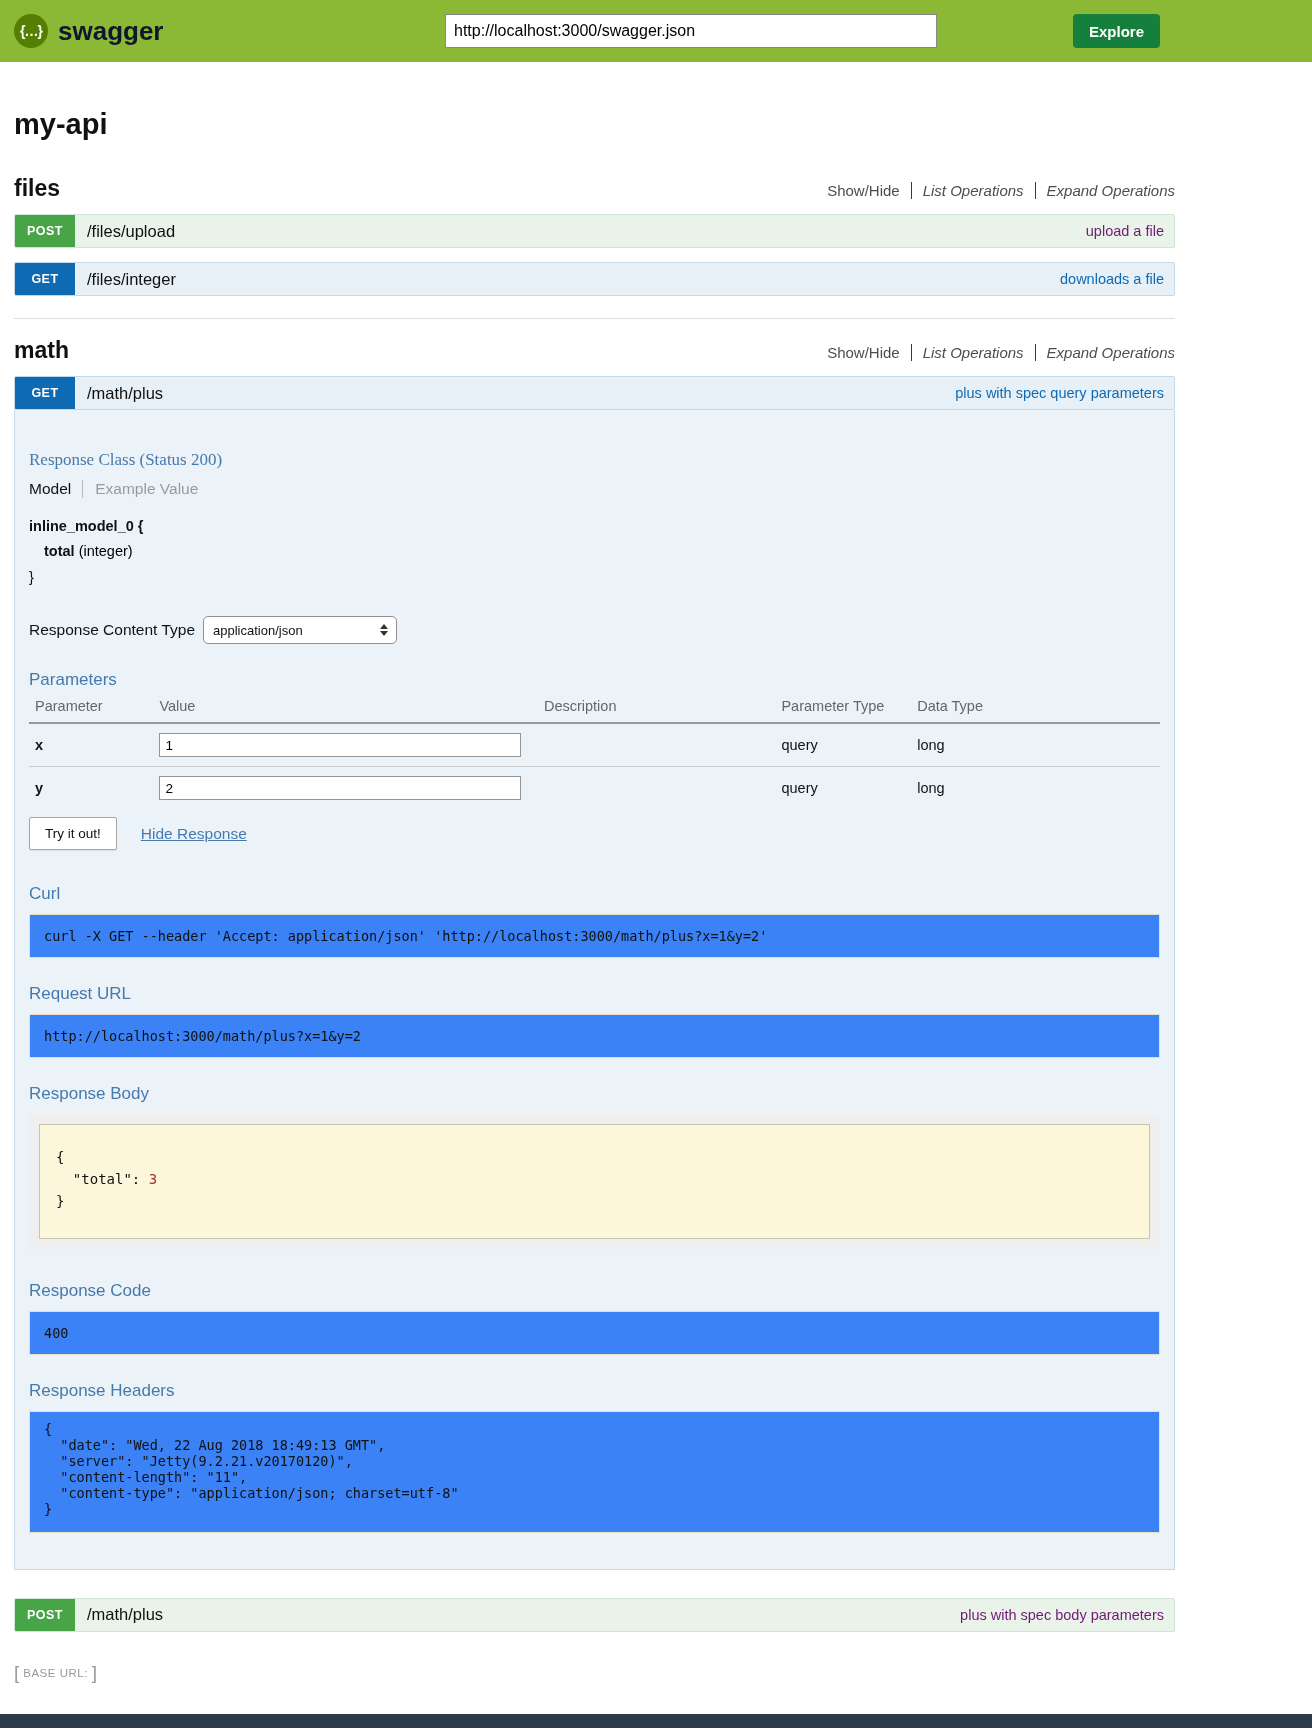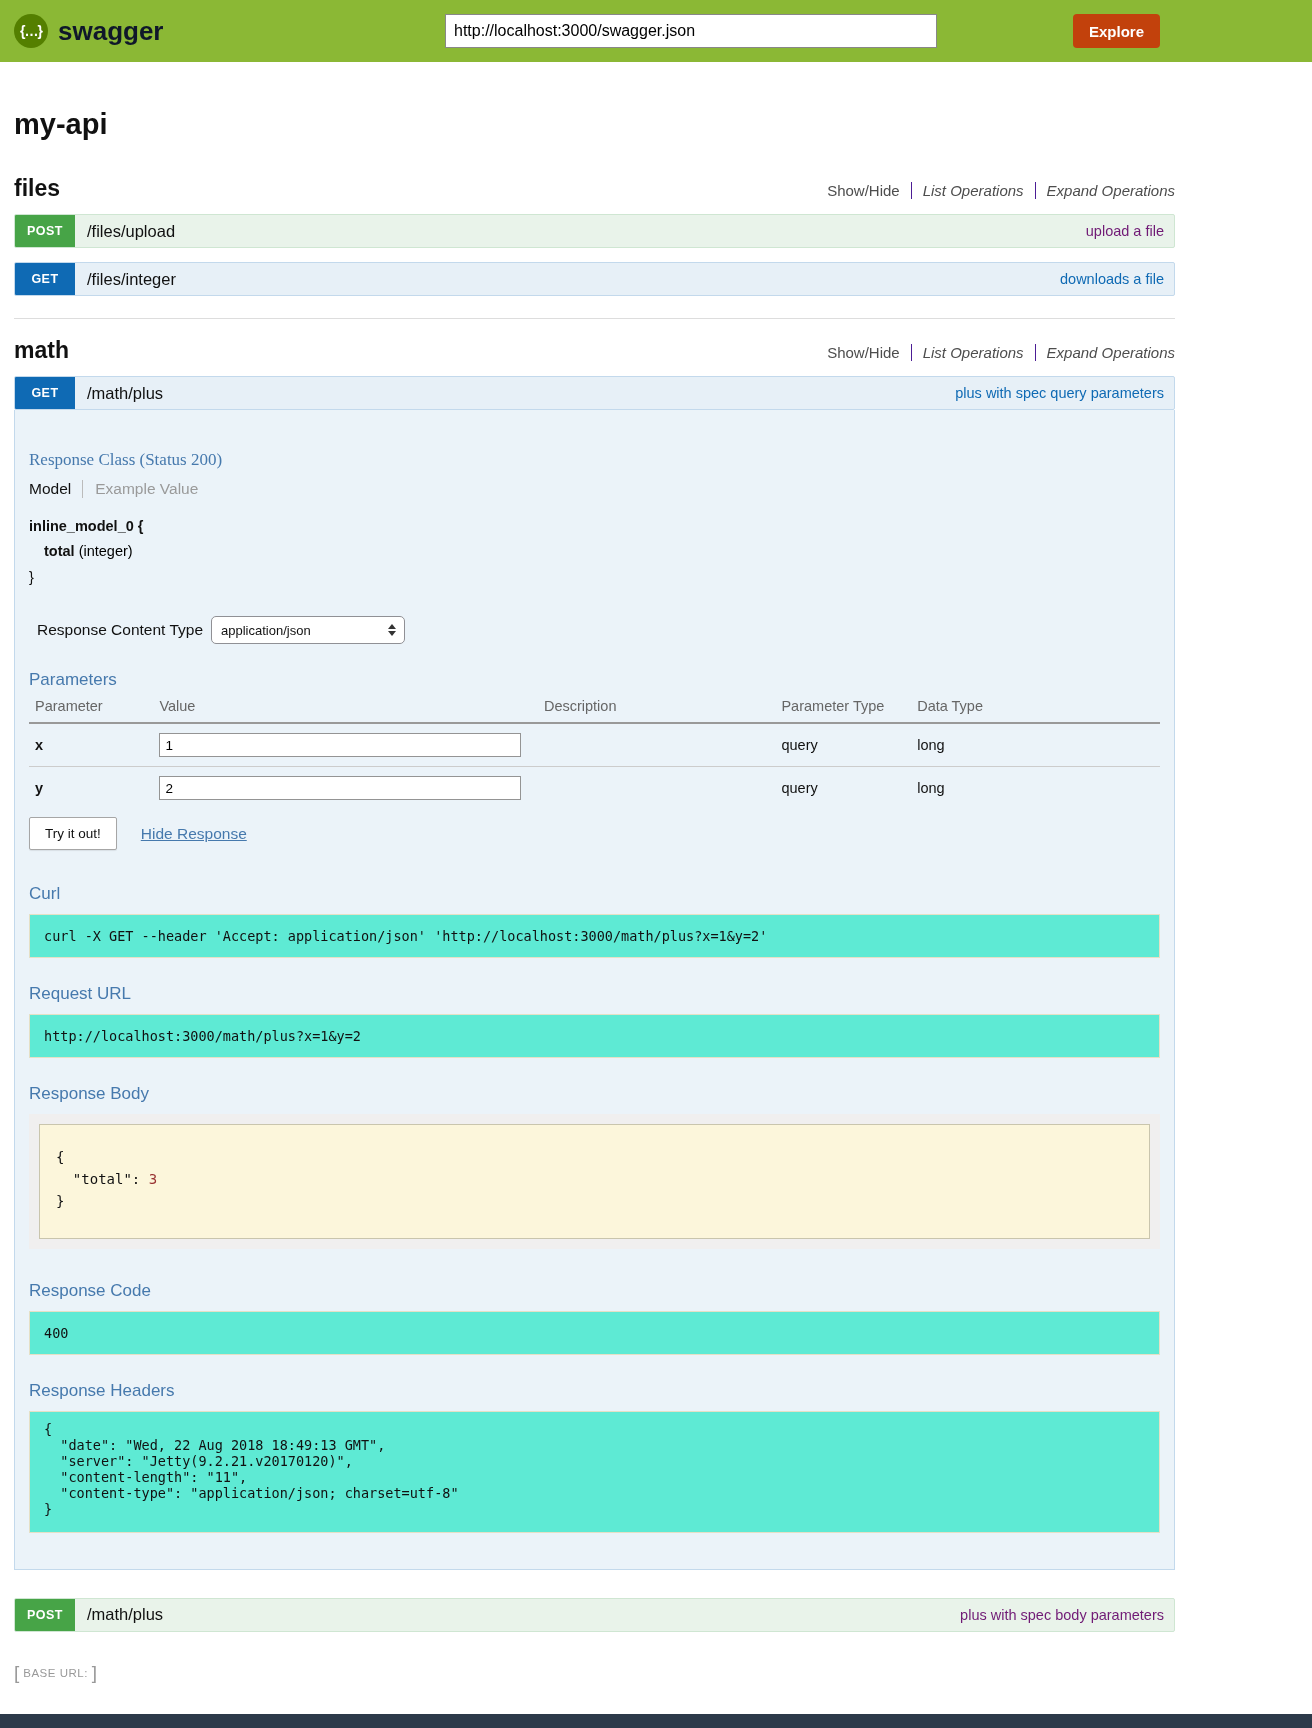--- a/index.html
+++ b/index.html
@@ -5,21 +5,21 @@
   * { margin:0; padding:0; box-sizing:border-box; }
   html,body { background:#fff; font-family:"Liberation Sans", sans-serif; color:#222; }
   body { position:relative; min-height:1728px; width:1312px; }
 
   
   .topbar { position:relative; height:62px; background:#8bb835; }
   .brand { position:absolute; left:14px; top:0; height:62px; display:flex; align-items:center; gap:10px; text-decoration:none; }
   .logo-circle { width:34px; height:34px; border-radius:50%; background:#547f00; color:#fff; display:flex; align-items:center; justify-content:center; font-size:14px; font-weight:bold; letter-spacing:-1px; }
   .brand-name { color:#0f172a; font-weight:bold; font-size:26px; }
   .url-input { position:absolute; left:445px; top:14px; width:492px; height:34px; border:1px solid #888; padding:4px 8px; font-size:16px; font-family:"Liberation Sans", sans-serif; background:#fff; color:#000; }
-  .explore-btn { position:absolute; right:152px; top:14px; height:34px; padding:0 16px; background:#c2410c; border:none; border-radius:4px; color:#fff; font-weight:bold; font-size:15px; cursor:pointer; }
+  .explore-btn { position:absolute; right:152px; top:14px; height:34px; padding:0 16px; background:#15803d; border:none; border-radius:4px; color:#fff; font-weight:bold; font-size:15px; cursor:pointer; }
 
   
   .wrap { margin-left:14px; width:1161px; }
   h1.api-title { font-size:29px; font-weight:bold; color:#111; margin:46px 0 34px 0; }
 
   .section-head { display:flex; align-items:baseline; justify-content:space-between; margin-top:10px; margin-bottom:12px; }
   .section-title { font-size:23px; font-weight:bold; color:#111; }
   .section-controls { display:flex; align-items:center; font-size:15px; color:#4d4d4d; }
   .section-controls .ctl { padding:0 11px; cursor:pointer; }
   .section-controls .ctl + .ctl { border-left:1px solid #4c1d95;font-style:italic; }
@@ -48,41 +48,41 @@
   .tabs { display:flex; align-items:center; font-size:15.5px; margin-bottom:16px; }
   .tab-active { color:#111; padding-right:11px; border-right:1px solid #bbb; cursor:pointer; }
   .tab-inactive { color:#9a9a9a; padding-left:12px; cursor:pointer; }
 
   .model-sig { font-size:14.5px; color:#111; line-height:1.75; margin-bottom:26px; }
   .model-sig .sig-line1 { font-weight:bold; }
   .model-sig .prop { padding-left:15px; }
   .model-sig .prop-name { font-weight:bold; }
   .model-sig .prop-type { color:#000000; }
 
-  .rct-row { display:flex; align-items:center; margin:26px 0 24px 8px; }
+  .rct-row { display:flex; align-items:center; margin:26px 0 24px 0; }
   .rct-label { font-size:15.5px; color:#111; margin-right:8px; }
   .select { display:inline-flex; align-items:center; justify-content:space-between; width:194px; height:28px; background:#fff; border:1px solid #909095; border-radius:5px; padding:0 8px 0 9px; font-size:13px; color:#111; cursor:pointer; }
   .sel-arrows { display:flex; flex-direction:column; gap:2px; }
   .sel-arrows i { display:block; width:0; height:0; border-left:4px solid transparent; border-right:4px solid transparent; }
   .sel-arrows .up { border-bottom:5px solid #333; }
   .sel-arrows .down { border-top:5px solid #333; }
 
   table.params { width:100%; border-collapse:collapse; margin-bottom:8px; }
   table.params th { text-align:left; font-weight:normal; color:#666; font-size:14.5px; padding:6px 0 8px 6px; border-bottom:2px solid #999; }
   table.params td { padding:9px 0 9px 6px; font-size:14.5px; color:#111; vertical-align:middle; }
   table.params tr.prow { border-bottom:1px solid #ccc; }
   table.params tr.prow:last-child { border-bottom:none; }
   td.pname { font-weight:bold; }
   .pvalue-input { width:362px; height:24px; border:1px solid #949494; padding:2px 5px; font-size:13.5px; font-family:"Liberation Sans", sans-serif; }
 
   .try-row { display:flex; align-items:center; margin-top:8px; }
   .try-btn { background:#fff; border:1px solid #a6a6a6; border-radius:2px; padding:8px 15px; font-size:13.5px; color:#111; cursor:pointer; box-shadow:0 1px 1px rgba(0,0,0,.08); }
   .hide-resp { margin-left:24px; color:#4679ad; font-size:15.5px; text-decoration:underline; cursor:pointer; }
 
-  .yellow-box { background:#5eead4; border:1px solid #e5e0c6; padding:13px 14px; font-family:"DejaVu Sans Mono", monospace; font-size:13.5px; color:#111; margin-bottom:6px; }
+  .yellow-box { background:#3b82f6; border:1px solid #e5e0c6; padding:13px 14px; font-family:"DejaVu Sans Mono", monospace; font-size:13.5px; color:#111; margin-bottom:6px; }
   .gray-frame { background:#f0efef; padding:10px; margin-bottom:6px; }
   .gray-frame .inner { background:#fcf6db; border:1px solid #c9c5ad; padding:22px 16px 26px 16px; }
   pre.code { font-family:"DejaVu Sans Mono", monospace; font-size:14px; line-height:1.55; color:#111; white-space:pre; }
   pre.code .num { color:#993333; }
   pre.headers { font-family:"DejaVu Sans Mono", monospace; font-size:13.5px; line-height:1.18; color:#111; white-space:pre; }
 
   
   .baseurl { margin-top:30px; color:#999; display:flex; align-items:center; gap:4px; }
   .baseurl .bracket { font-size:19px; font-weight:300; }
   .baseurl .lbl { font-size:11.5px; letter-spacing:.5px; }

